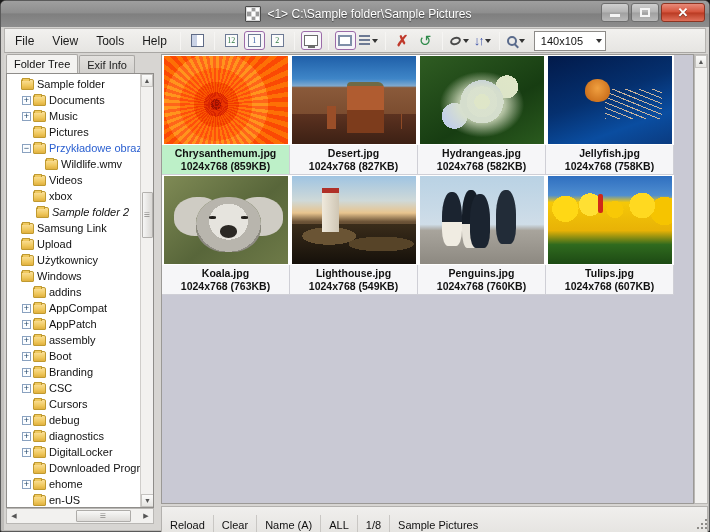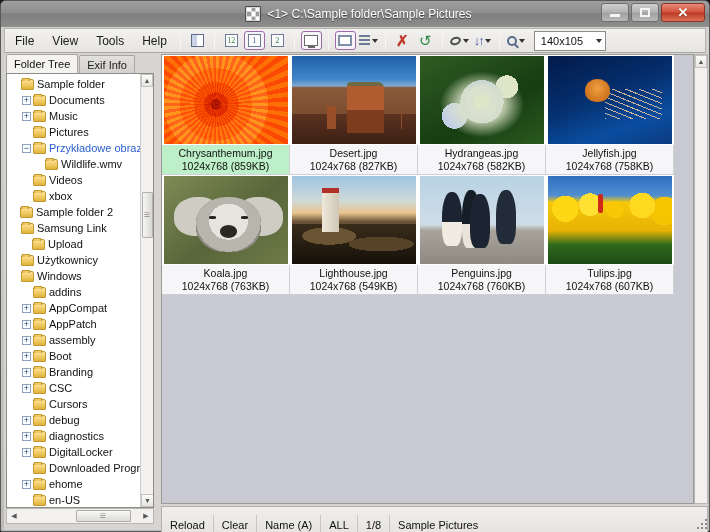--- a/index.html
+++ b/index.html
@@ -163,21 +163,21 @@
   
   .splitter { position:absolute; left:152px; top:0; width:5px; height:477px;
               background:#d7d5d2; }
 
   
   .rightpane { position:absolute; left:157px; top:0; width:547px; height:477px; }
   .thumbbox {
     position:absolute; left:0; top:1px; width:533px; height:450px;
     background:#c9c9d4; border:1px solid #9b9996; overflow:hidden;
   }
-  .grid { display:grid; grid-template-columns: repeat(4,128px); }
+  .grid { display:grid; grid-template-columns: repeat(4,128px); font-weight: bold; }
   .cell { width:128px; height:120px; background:#ffffff;
           border-right:1px solid #cfcfd6; border-bottom:1px solid #cfcfd6;
           display:flex; flex-direction:column; }
   .thumb { width:128px; height:90px; display:flex; align-items:center; justify-content:center;
            background:#ffffff; overflow:hidden; }
   .thumb > div { width:124px; height:88px; position:relative; overflow:hidden; }
   .caption { flex:1; display:flex; flex-direction:column; align-items:center;
              justify-content:center; font-size:10.5px; color:#111; line-height:13px;
              background:#f6f6f8; }
   .cell.selected .caption { background:#bdf0c8; }
@@ -406,31 +406,31 @@
             <div class="tnode" style="padding-left: 15px;">
               <span class="exp none"></span>
               <span class="folder"></span>
               <span class="tlabel">Videos</span>
             </div>
             <div class="tnode" style="padding-left: 15px;">
               <span class="exp none"></span>
               <span class="folder"></span>
               <span class="tlabel">xbox</span>
             </div>
-            <div class="tnode" style="padding-left: 2px;">
+            <div class="tnode" style="padding-left: 18px; font-style: italic;">
               <span class="exp none"></span>
               <span class="folder"></span>
               <span class="tlabel">Sample folder 2</span>
             </div>
             <div class="tnode" style="padding-left: 3px;">
               <span class="exp none"></span>
               <span class="folder"></span>
               <span class="tlabel">Samsung Link</span>
             </div>
-            <div class="tnode" style="padding-left: 14px;">
+            <div class="tnode" style="padding-left: 3px;">
               <span class="exp none"></span>
               <span class="folder"></span>
               <span class="tlabel">Upload</span>
             </div>
             <div class="tnode" style="padding-left: 3px;">
               <span class="exp none"></span>
               <span class="folder"></span>
               <span class="tlabel">Użytkownicy</span>
             </div>
             <div class="tnode" style="padding-left: 3px;">

